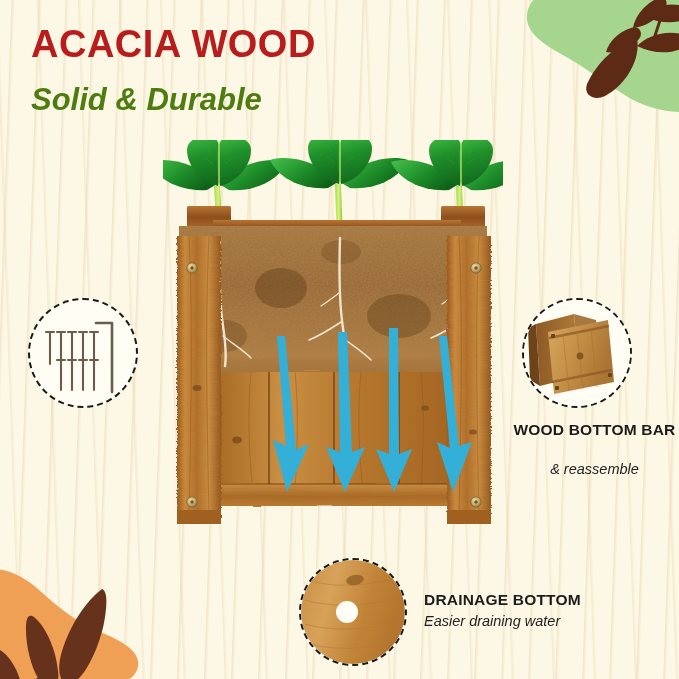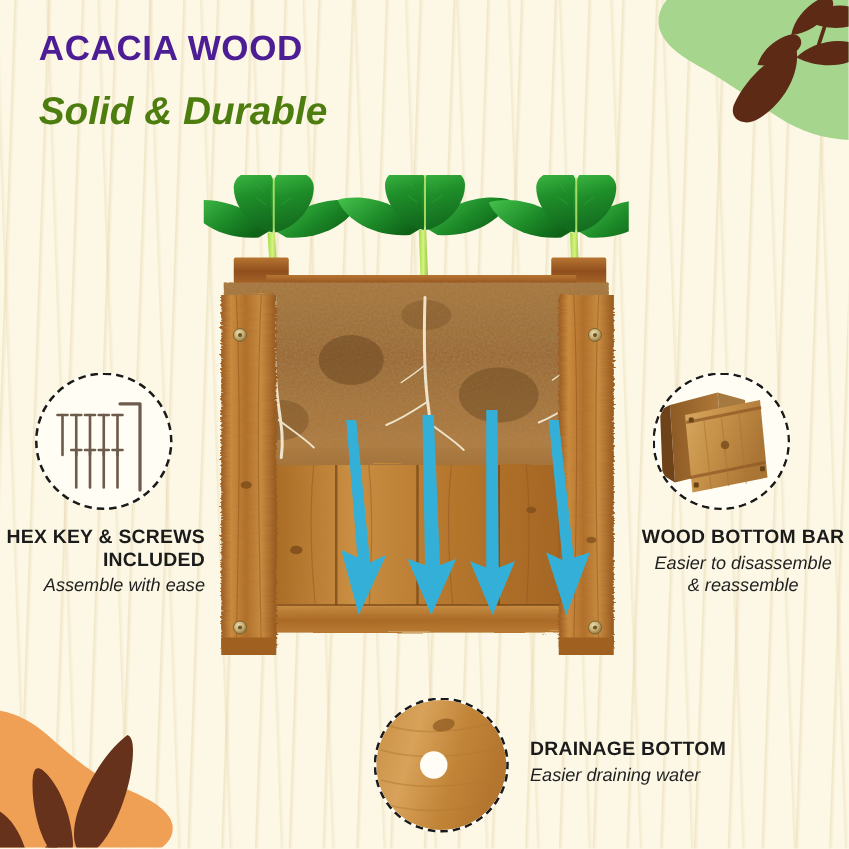--- a/index.html
+++ b/index.html
@@ -57,24 +57,24 @@
   .corner-bl { bottom: -4px; left: -6px; }
 
   
   .title-block {
     position: absolute;
     left: 31px;
     top: 24px;
     z-index: 5;
   }
   .title-main {
-    font-size: 28px;
+    font-size: 38px;
     font-weight: 700;
     letter-spacing: 0.5px;
-    color: #4c1d95;
+    color: #b91c1c;
     line-height: 1.08;
     white-space: nowrap;
   }
   .title-sub {
     font-size: 31px;
     font-weight: 700;
     font-style: italic;
     color: #4d7c0f;
     line-height: 1.12;
     margin-top: 18px;
@@ -457,27 +457,20 @@
               <line x1="51" y1="62" x2="59" y2="62"></line>
             <line x1="66" y1="62" x2="66" y2="92"></line>
               <line x1="62" y1="62" x2="70" y2="62"></line>
           </g>
 
           <g>
             <path d="M 68,25 L 84,25 L 84,94" stroke-width="2.6" stroke-linejoin="round"></path>
           </g>
         </g>
       </svg>
-    </div>
-    <div class="feature-text">
-      <div class="feature-title">
-        <span>HEX KEY &amp; SCREWS</span><br>
-        <span>INCLUDED</span>
-      </div>
-      <div class="feature-desc">Assemble with ease</div>
     </div>
   </div>
 
   <div class="feature feature-right">
     <div class="feature-icon-wrap">
       <div class="dashed-circle"></div>
       <svg class="icon-svg" width="110" height="110" viewBox="0 0 110 110">
         <defs>
           <clipPath id="cCirc">
               <circle cx="55" cy="55" r="53"></circle>
@@ -512,21 +505,21 @@
             <rect x="29" y="36" width="4" height="4" rx="1" fill="#6b4318"></rect>
             <rect x="86" y="75" width="4" height="4" rx="1" fill="#6b4318"></rect>
             <rect x="33" y="88" width="4" height="4" rx="1" fill="#6b4318"></rect>
           </g>
         </g>
       </svg>
     </div>
     <div class="feature-text">
       <div class="feature-title">WOOD BOTTOM BAR</div>
       <div class="feature-desc">
-        <span>Easier to disassemble</span><br>
+        <br>
         <span>&amp; reassemble</span>
       </div>
     </div>
   </div>
 
   <div class="feature feature-bottom">
     <div class="feature-icon-wrap">
       <div class="dashed-circle"></div>
       <svg class="icon-svg" width="108" height="108" viewBox="0 0 108 108">
         <defs>

